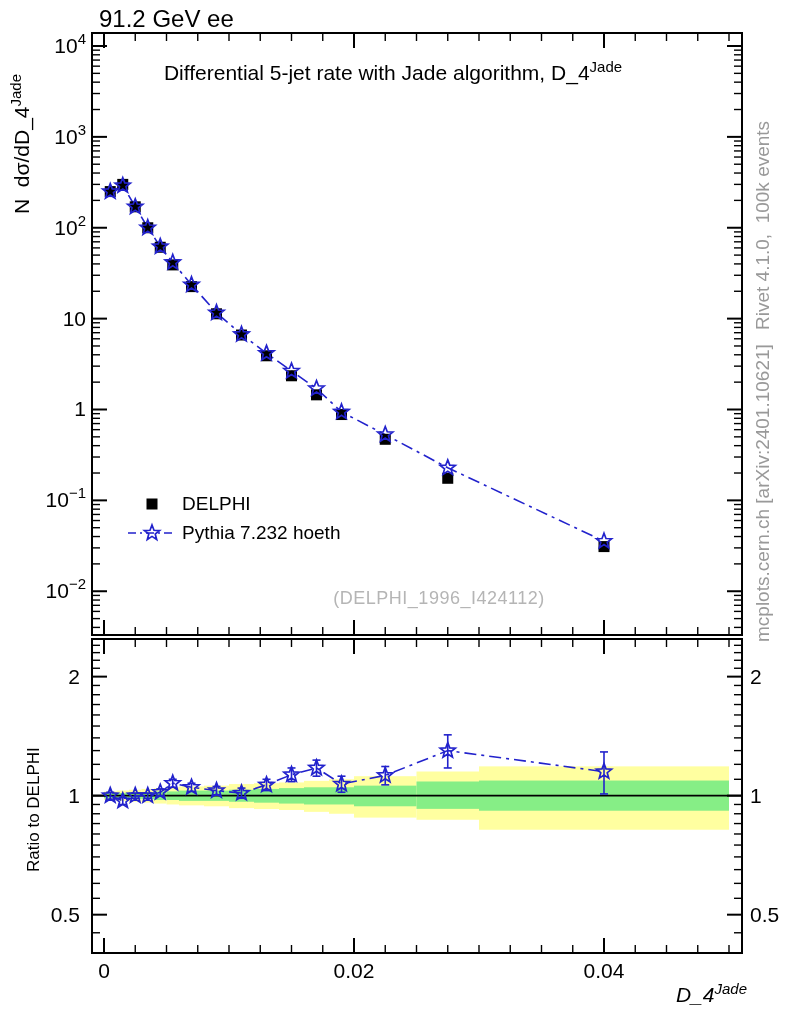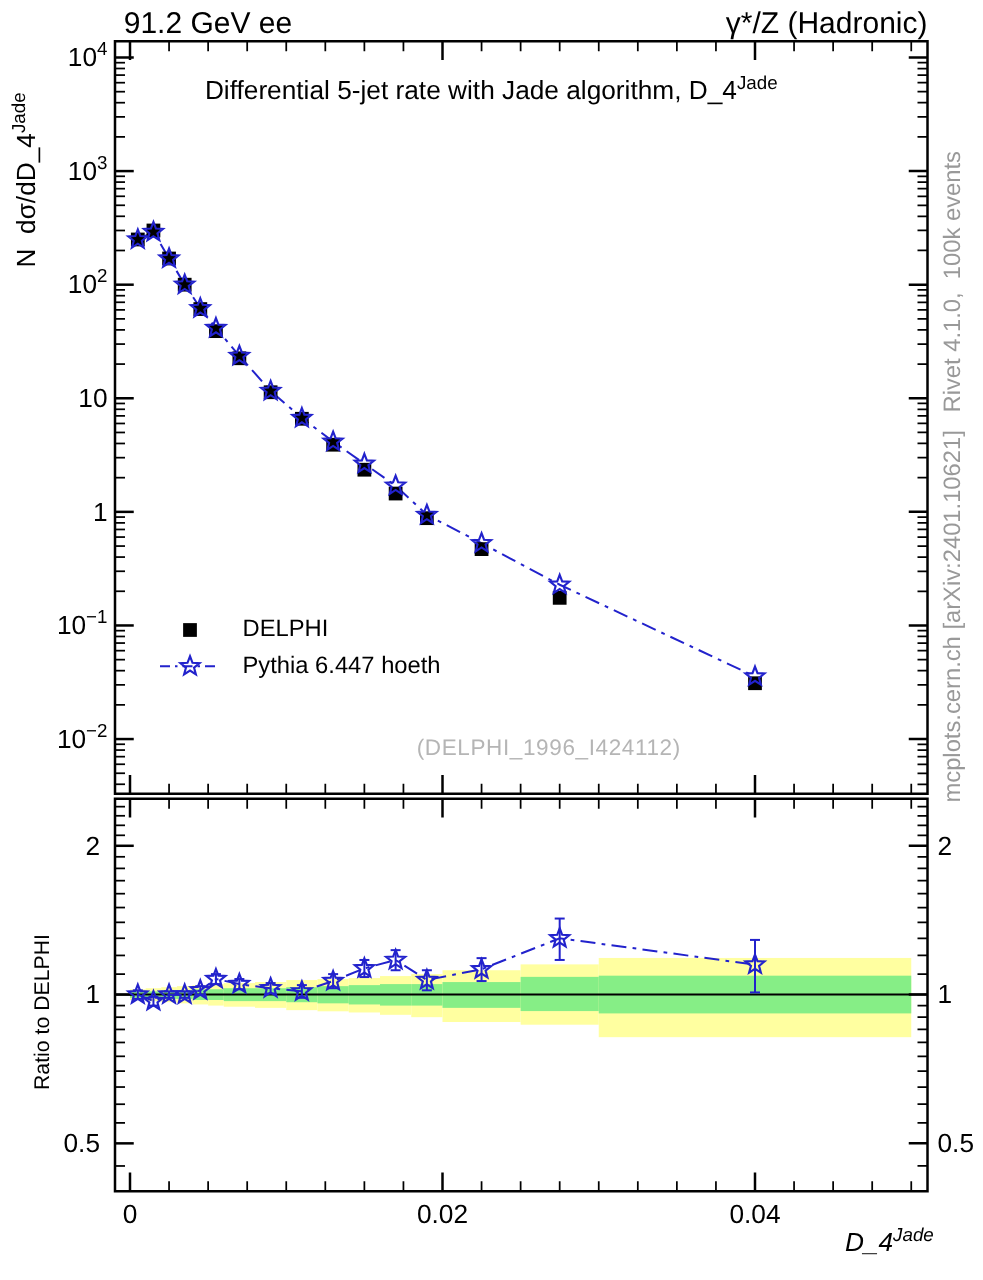--- a/index.html
+++ b/index.html
@@ -8,21 +8,21 @@
   #chart{position:absolute;left:0;top:0;}
   svg text{font-family:"Liberation Sans",sans-serif;fill:#000;}
   .hdr{position:absolute;top:5px;font-size:24px;white-space:pre;}
   .hdr-left{left:99px;}
   .hdr-right{right:44px;}
   .title{position:absolute;left:92px;width:602px;top:61px;text-align:center;font-size:21px;white-space:pre;}
   sup.raise{font-size:15px;vertical-align:super;line-height:0;}
   .legend{position:absolute;left:126px;top:489px;}
   .lrow{display:flex;align-items:center;height:29px;}
   .lmark{width:52px;height:22px;flex:0 0 52px;}
-  .ltext{margin-left:16px;font-size:19px;white-space:pre;}
+  .ltext{margin-left:4px;font-size:19px;white-space:pre;}
   .watermark{position:absolute;left:92px;width:694px;top:588px;text-align:center;
              font-size:18px;color:#b5b5b5;letter-spacing:0.5px;white-space:pre;}
   .vlabel{position:absolute;transform:rotate(-90deg);transform-origin:0 0;white-space:pre;}
   .ylabel-main{left:10px;top:214px;font-size:21px;}
   .ylabel-ratio{left:24px;top:872px;font-size:17px;}
   .note{color:#999;font-size:19px;}
   .note-top{left:752px;top:330px;}
   .note-bottom{left:752px;top:642px;}
   .xlabel{position:absolute;right:39px;top:983px;font-size:21px;white-space:pre;font-style:italic;}
 </style>
@@ -435,21 +435,20 @@
       <path d="M266.50,776.84L268.50,782.09L274.11,782.37L269.73,785.89L271.20,791.31L266.50,788.24L261.80,791.31L263.27,785.89L258.89,782.37L264.50,782.09Z" fill="none" stroke="#2222cc" stroke-width="1.7" stroke-linejoin="miter"></path>
       <path d="M291.50,766.67L293.50,771.92L299.11,772.20L294.73,775.72L296.20,781.14L291.50,778.07L286.80,781.14L288.27,775.72L283.89,772.20L289.50,771.92Z" fill="none" stroke="#2222cc" stroke-width="1.7" stroke-linejoin="miter"></path>
       <path d="M316.50,759.96L318.50,765.21L324.11,765.49L319.73,769.01L321.20,774.44L316.50,771.36L311.80,774.44L313.27,769.01L308.89,765.49L314.50,765.21Z" fill="none" stroke="#2222cc" stroke-width="1.7" stroke-linejoin="miter"></path>
       <path d="M341.50,776.04L343.50,781.29L349.11,781.57L344.73,785.09L346.20,790.51L341.50,787.44L336.80,790.51L338.27,785.09L333.89,781.57L339.50,781.29Z" fill="none" stroke="#2222cc" stroke-width="1.7" stroke-linejoin="miter"></path>
       <path d="M385.25,767.43L387.25,772.68L392.86,772.96L388.48,776.48L389.95,781.90L385.25,778.83L380.55,781.90L382.02,776.48L377.64,772.96L383.25,772.68Z" fill="none" stroke="#2222cc" stroke-width="1.7" stroke-linejoin="miter"></path>
       <path d="M447.75,742.60L449.75,747.85L455.36,748.13L450.98,751.65L452.45,757.08L447.75,754.00L443.05,757.08L444.52,751.65L440.14,748.13L445.75,747.85Z" fill="none" stroke="#2222cc" stroke-width="1.7" stroke-linejoin="miter"></path>
       <path d="M604.00,763.66L606.00,768.91L611.61,769.18L607.23,772.71L608.70,778.13L604.00,775.06L599.30,778.13L600.77,772.71L596.39,769.18L602.00,768.91Z" fill="none" stroke="#2222cc" stroke-width="1.7" stroke-linejoin="miter"></path>
     </svg>
 
   <div class="hdr hdr-left">91.2 GeV ee</div>
-  <div class="hdr hdr-right">γ*/Z (Hadronic)</div>
 
   <div class="title"><span>Differential 5-jet rate with Jade algorithm, D_4</span><sup class="raise">Jade</sup></div>
 
   <div class="vlabel ylabel-main"><span>N  dσ/dD_4</span><sup class="raise">Jade</sup></div>
 
   <div class="vlabel ylabel-ratio">Ratio to DELPHI</div>
 
   <div class="vlabel note note-top">Rivet 4.1.0,  100k events</div>
   <div class="vlabel note note-bottom">mcplots.cern.ch [arXiv:2401.10621]</div>
 
@@ -458,21 +457,21 @@
       <svg class="lmark" id="legmark0" width="52" height="22">
           <rect x="20.5" y="5.5" width="11" height="11" fill="#000000"></rect>
         </svg>
       <span class="ltext">DELPHI</span>
     </div>
     <div class="lrow">
       <svg class="lmark" id="legmark1" width="52" height="22">
           <line x1="2" x2="50" y1="11" y2="11" stroke="#2222cc" stroke-width="1.6" stroke-dasharray="8 4 2 4"></line>
           <path d="M26.00,3.00L28.00,8.25L33.61,8.53L29.23,12.05L30.70,17.47L26.00,14.40L21.30,17.47L22.77,12.05L18.39,8.53L24.00,8.25Z" fill="none" stroke="#2222cc" stroke-width="1.7" stroke-linejoin="miter"></path>
         </svg>
-      <span class="ltext">Pythia 6.447 hoeth</span>
+      <span class="ltext">Pythia 7.232 hoeth</span>
     </div>
   </div>
 
   <div class="watermark">(DELPHI_1996_I424112)</div>
 
   <div class="xlabel"><span>D_4</span><sup class="raise">Jade</sup></div>
 
 </div>
 
 </body></html>

